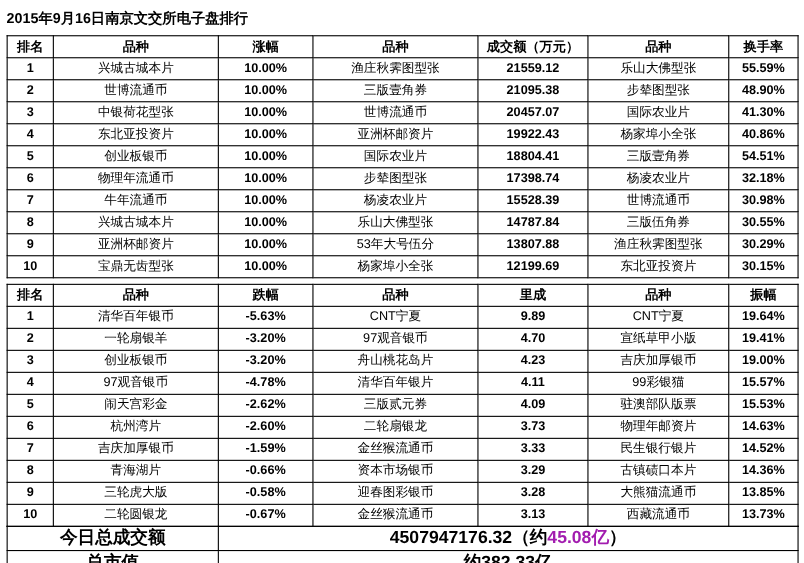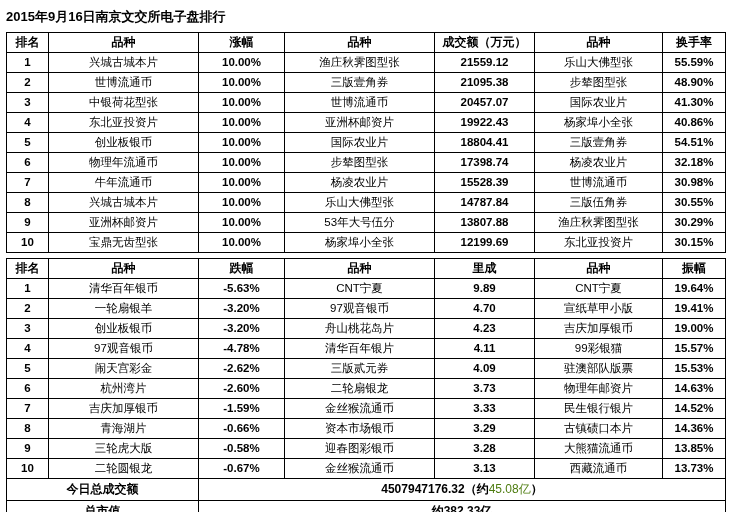--- a/index.html
+++ b/index.html
@@ -42,22 +42,22 @@
   .hdr td{font-weight:bold;font-size:12px;}
   .rank{font-weight:bold;}
   .num{font-variant-numeric:tabular-nums;font-weight:bold;}
   .c-rank{width:42px;}
   .c-name{width:150px;}
   .c-val{width:86px;}
   .c-name2{width:150px;}
   .c-val2{width:100px;}
   .c-name3{width:128px;}
   .c-val3{width:63px;}
-  .footrow td{height:21px;line-height:21px;font-size:12px;font-weight:bold;}
-  .red{color:#4d7c0f;font-weight:normal;}
+  .footrow td{height:21px;line-height:21px;font-size:16px;font-weight:bold;}
+  .red{color:#a21caf;font-weight:bold;}
   .foot-label{font-weight:bold;}
   .bottomtable{margin-top:0px;}
 </style>
 </head>
 <body>
 
 <div class="page">
 
   <div class="title">2015年9月16日南京文交所电子盘排行</div>
 

